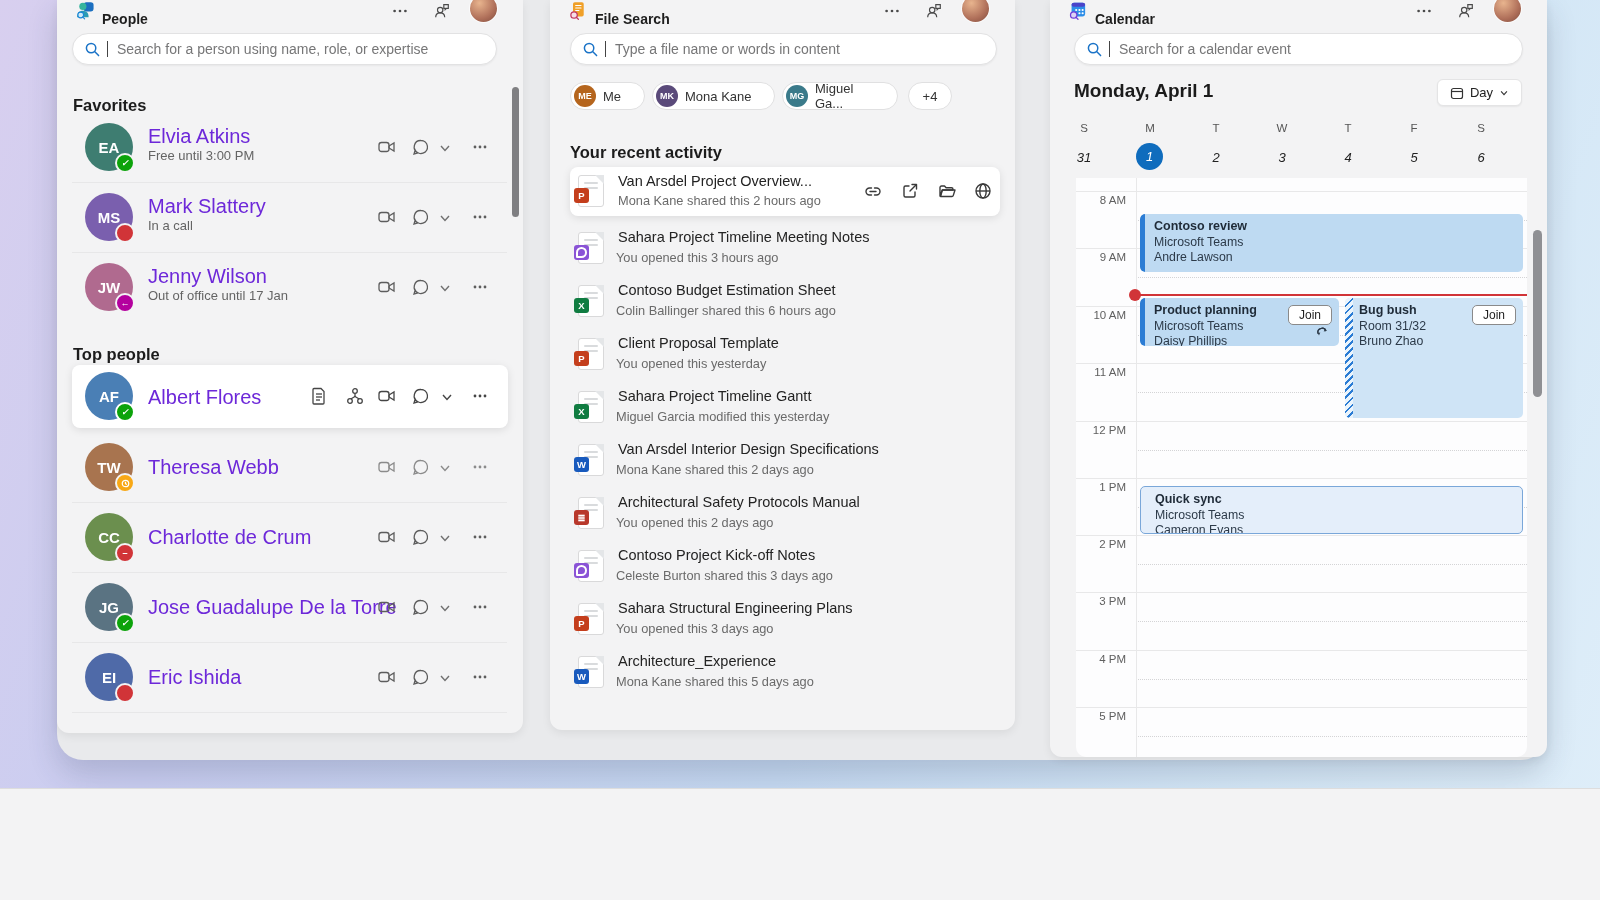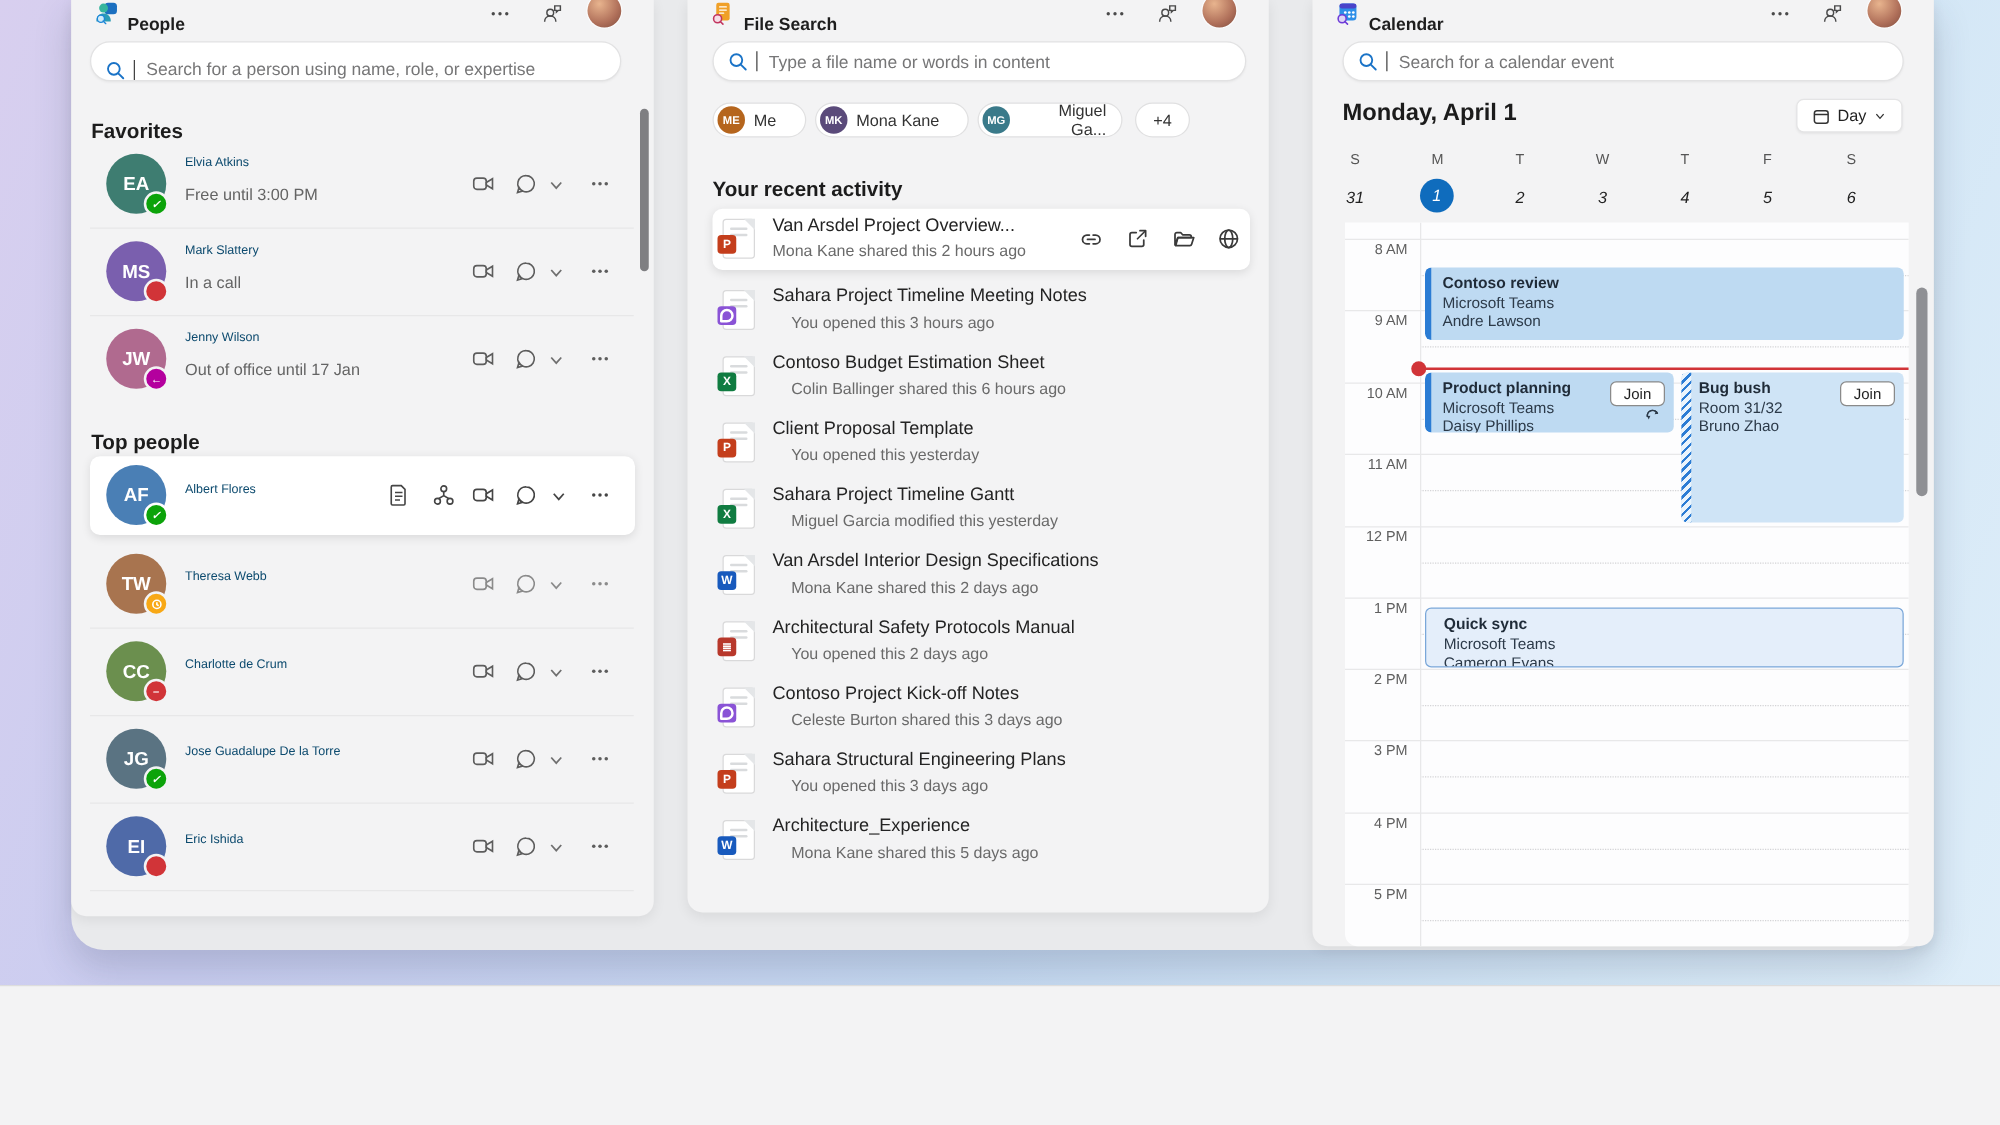--- a/index.html
+++ b/index.html
@@ -35,21 +35,21 @@
   
   .prow{position:absolute;left:0;width:100%;height:70px;}
   .pdiv{position:absolute;left:15px;width:435px;height:1px;background:#e7e7e8;}
   .pav{position:absolute;left:28px;top:11px;width:48px;height:48px;border-radius:50%;
     display:flex;align-items:center;justify-content:center;color:#fff;font-size:15px;font-weight:700;}
   .badge{position:absolute;right:-2px;bottom:-2px;width:16px;height:16px;border-radius:50%;
     border:2px solid #f3f3f4;display:flex;align-items:center;justify-content:center;
     font-size:9px;color:#fff;font-weight:700;line-height:1;}
   .b-available{background:#0ca30a}.b-busy{background:#d13438}.b-dnd{background:#d13438}
   .b-away{background:#f8a815}.b-oof{background:#b4009e}
-  .pname{position:absolute;left:91px;top:13px;font-size:10px;color:#0c4a6e;}
+  .pname{position:absolute;left:91px;top:13px;font-size:20px;color:#6d28d9;}
   .pname.center{top:24px;}
   .pstatus{position:absolute;left:91px;top:36px;font-size:13px;color:#646464;}
   .ric{position:absolute;top:25px;width:20px;height:20px;color:#5d5d5d;}
   .ric.cam{left:320px}.ric.chat{left:354px}.ric.chev{left:381px;top:29px;width:14px;height:14px;color:#707070}
   .ric.more{left:413px}
   .pcard{position:absolute;left:15px;top:365px;width:436px;height:63px;background:#fff;
     border-radius:8px;box-shadow:0 2px 8px rgba(0,0,0,.10);}
   .pcard .pav{left:13px;top:7px;}
   .pcard .badge{border-color:#fff;}
   .pcard .pname{left:76px;top:21px;}
@@ -70,21 +70,21 @@
     border:1px solid #d9d9da;border-radius:3px;box-sizing:border-box;}
   .ficon::before{content:"";position:absolute;right:-1px;top:-1px;border-style:solid;
     border-width:0 9px 9px 0;border-color:transparent #e4e6e8 transparent transparent;}
   .fl{position:absolute;left:5px;width:14px;height:2px;background:#d9dbdd;border-radius:1px;}
   .fbadge{position:absolute;left:-5px;bottom:3px;width:15px;height:15px;border-radius:3px;
     color:#fff;font-size:9.5px;font-weight:700;display:flex;align-items:center;justify-content:center;}
   .t-ppt{background:#c43e1c}.t-excel{background:#107c41}.t-word{background:#185abd}
   .t-loop{background:#8a53d6}.t-manual{background:#b8382b}
   .loopring{width:7px;height:7px;border:2px solid #fff;border-radius:50% 50% 50% 10%;}
   .ftitle{position:absolute;left:68px;top:7px;font-size:14.5px;color:#232323;}
-  .fmeta{position:absolute;left:83px;top:28px;font-size:12.8px;color:#6a6a6a;}
+  .fmeta{position:absolute;left:66px;top:28px;font-size:12.8px;color:#6a6a6a;}
   .fcard{position:absolute;left:20px;top:167px;width:430px;height:49px;background:#fff;
     border-radius:8px;box-shadow:0 2px 8px rgba(0,0,0,.10);}
   .fcard .ficon{left:8px;top:8px;}
   .fcard .ftitle{left:48px;top:6px;}
   .fcard .fmeta{left:48px;top:26px;}
   .fic{position:absolute;top:14px;width:20px;height:20px;color:#3a3a3a;}
   .fic.lnk{left:293px}.fic.shr{left:330px}.fic.fld{left:367px}.fic.glb{left:403px}
 
   
   .dtitle{position:absolute;left:24px;top:80px;font-size:19px;font-weight:700;color:#1b1b1b;}
@@ -148,21 +148,21 @@
   </span>
   <span class="hbtn pchat">
     <svg viewBox="0 0 20 20" width="18" height="18" fill="none" stroke="currentColor" stroke-width="1.3">
         <circle cx="8" cy="9" r="3"></circle>
         <path d="M3 17c0-3 2.2-5 5-5s5 2 5 5"></path>
         <path d="M12 3h5v4h-2l-1.5 1.5V7H12z"></path>
       </svg>
   </span>
   <span class="havatar"></span>
 
-  <div class="search" style="left:15px;width:425px;align-items:flex-end;">
+  <div class="search" style="left:15px;width:425px;">
     <svg width="15" height="15" viewBox="0 0 16 16">
         <circle cx="6.5" cy="6.5" r="5" fill="none" stroke="#1a73c7" stroke-width="1.6"></circle>
         <line x1="10.5" y1="10.5" x2="14.5" y2="14.5" stroke="#1a73c7" stroke-width="1.6" stroke-linecap="round"></line>
       </svg>
     <span class="caret"></span>
     <input placeholder="Search for a person using name, role, or expertise" style="">
   </div>
 
   <h2 class="sechead" style="left:16px;top:82px;">Favorites</h2>
 
@@ -486,21 +486,21 @@
   </div>
 
   <div class="chip" style="left:20px;width:75px;">
     <span class="cav" style="background:#b5651d">ME</span>
     <span>Me</span>
   </div>
   <div class="chip" style="left:102px;width:123px;">
     <span class="cav" style="background:#5a4a7a">MK</span>
     <span>Mona Kane</span>
   </div>
-  <div class="chip" style="left:232px;width:116px;text-align:right;">
+  <div class="chip" style="left:232px;width:116px;">
     <span class="cav" style="background:#3a7a8a">MG</span>
     <span>Miguel Ga...</span>
   </div>
   <div class="chip plus" style="left:358px;">
     <span>+4</span>
   </div>
 
   <h2 class="sechead" style="left:20px;top:129px;">Your recent activity</h2>
 
   <div class="fcard">

